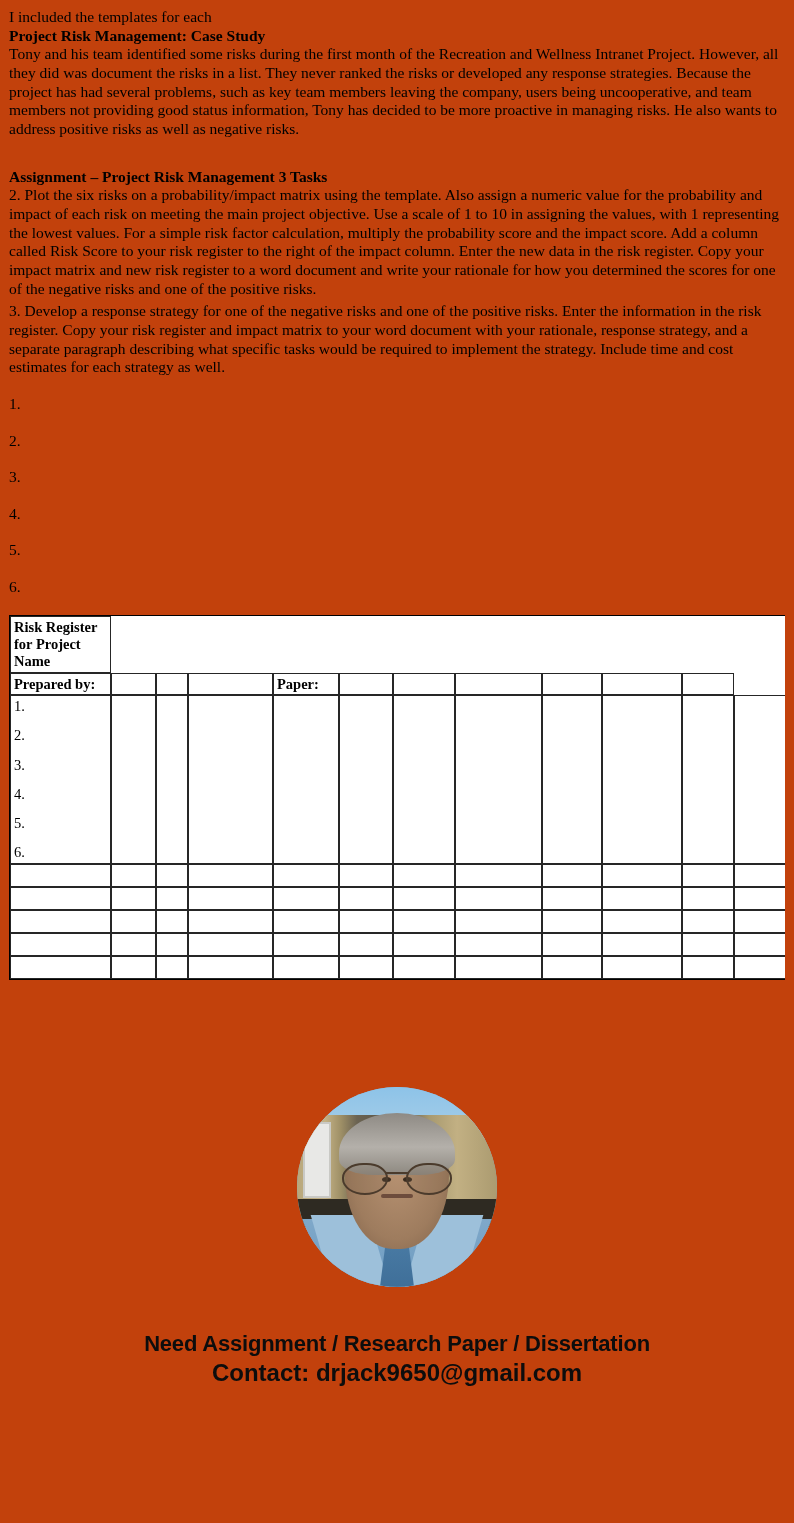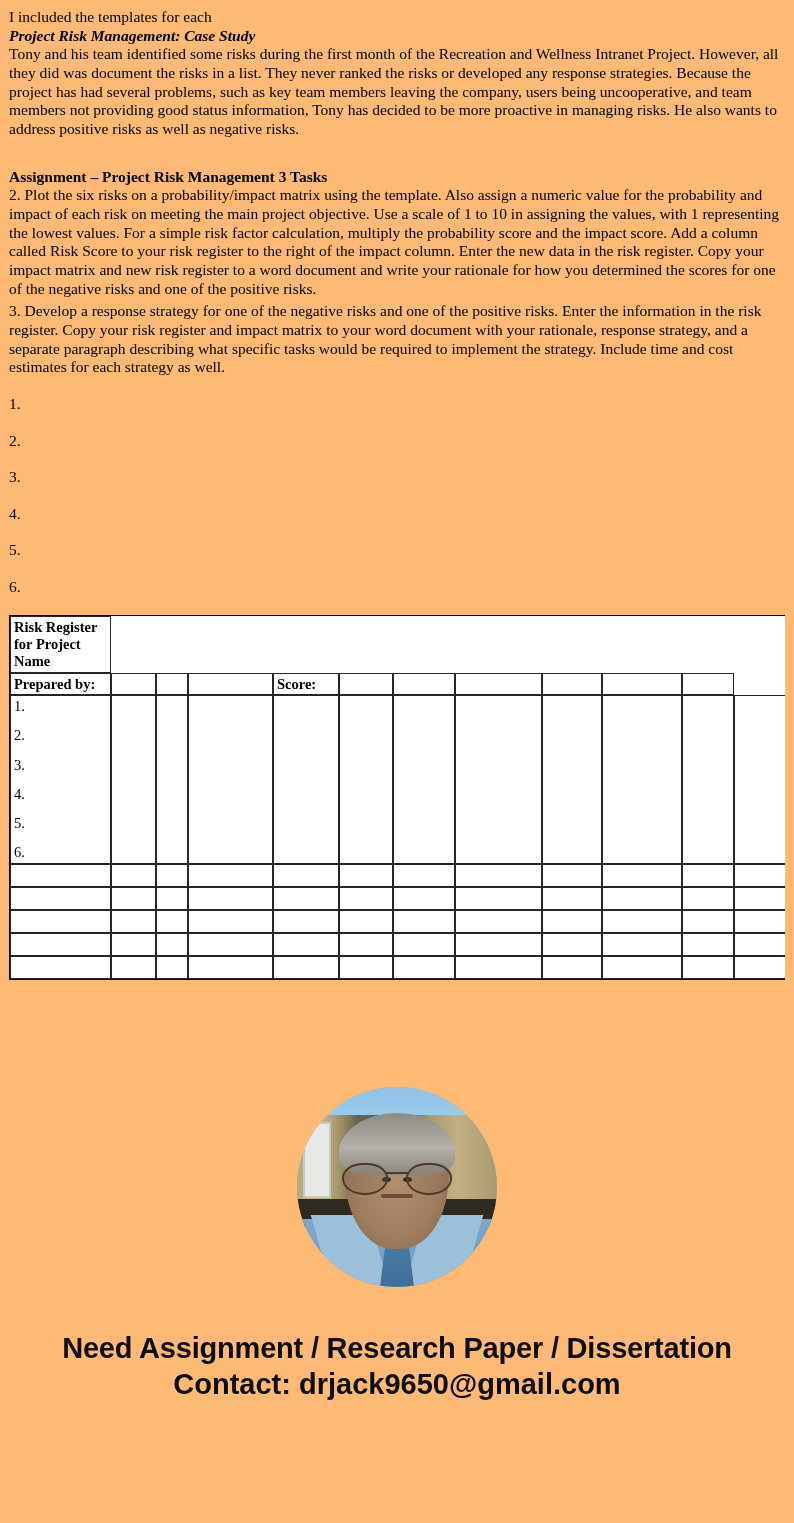--- a/index.html
+++ b/index.html
@@ -12,21 +12,21 @@
     width: 794px;
     font-family: "Liberation Serif", "DejaVu Serif", serif;
     color: #000000;
     -webkit-font-smoothing: antialiased;
   }
 
   .page {
     position: relative;
     width: 794px;
     min-height: 1523px;
-    background: #fdba74;
+    background: #c2410c;
     overflow: hidden;
   }
 
   
   .doc-body {
     padding: 8px 9px 0 9px;
   }
   p.para {
     margin: 0 0 0 0;
     padding: 0;
@@ -35,21 +35,21 @@
     text-align: left;
   }
   p.para + p.para { margin-top: 4px; }
   p.heading {
     font-weight: bold;
     font-size: 15.5px;
     line-height: 1.205;
     margin: 0;
     padding: 0;
   }
-  .gap-after-intro { margin-top: 19px; font-style: italic; }
+  .gap-after-intro { margin-top: 19px; }
 
   ol.blank-list {
     list-style: none;
     margin: 18px 0 0 0;
     padding: 0;
   }
   ol.blank-list li {
     font-size: 15.5px;
     line-height: 1.2;
     margin: 0 0 18px 0;
@@ -215,23 +215,23 @@
 
   
   .promo {
     margin-top: 44px;
     text-align: center;
     font-family: "Liberation Sans", "DejaVu Sans", sans-serif;
     font-weight: bold;
     color: #0d0d0d;
     line-height: 1.2;
   }
-  .promo .line1 { font-size: 29px; letter-spacing: -0.2px; }
+  .promo .line1 { font-size: 22px; letter-spacing: -0.2px; }
   .promo .line2 { font-size: 29px; }
-  .promo .line3 { font-size: 29px; margin-top: 2px; }
+  .promo .line3 { font-size: 24px; margin-top: 2px; }
 </style>
 </head>
 <body>
 
 <div class="page">
 
   <div class="doc-body">
 
     <p class="para">I included the templates for each</p>
 
@@ -277,21 +277,21 @@
           <tr>
         <td class="title-cell">Risk Register for Project Name</td>
         <td class="noborder" colspan="11"></td>
       </tr>
 
       <tr class="prepared-row">
         <td class="bold">Prepared by:</td>
         <td></td>
         <td></td>
         <td></td>
-        <td class="bold">Score:</td>
+        <td class="bold">Paper:</td>
         <td></td>
         <td></td>
         <td></td>
         <td></td>
         <td></td>
         <td></td>
         <td class="noborder"></td>
       </tr>
 
 

